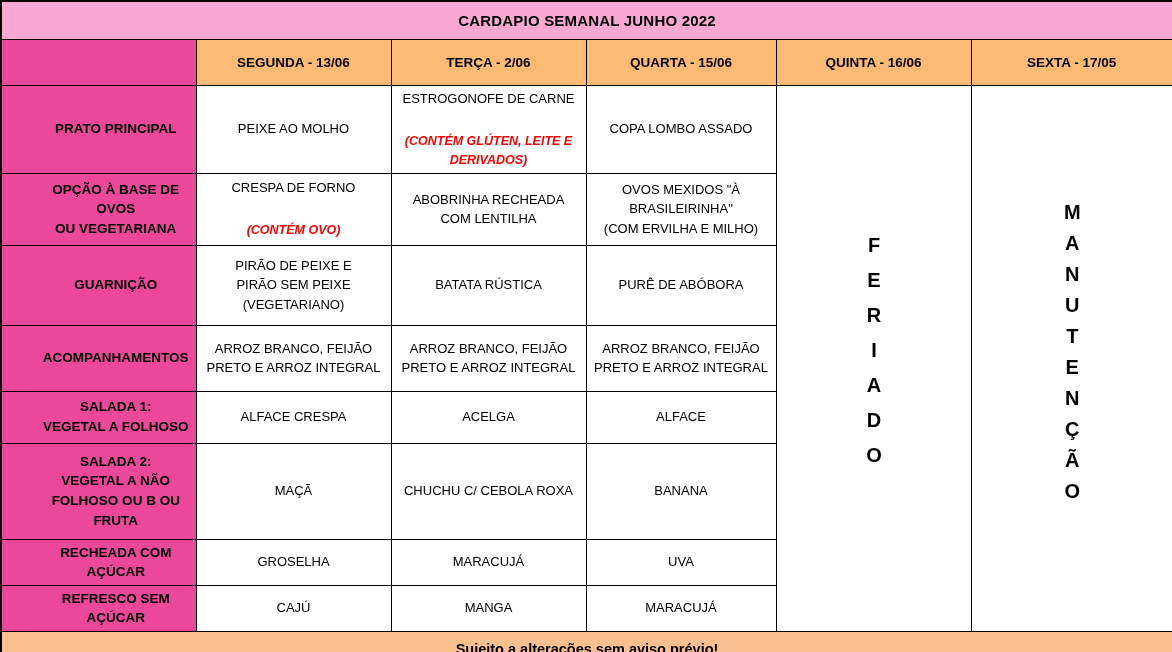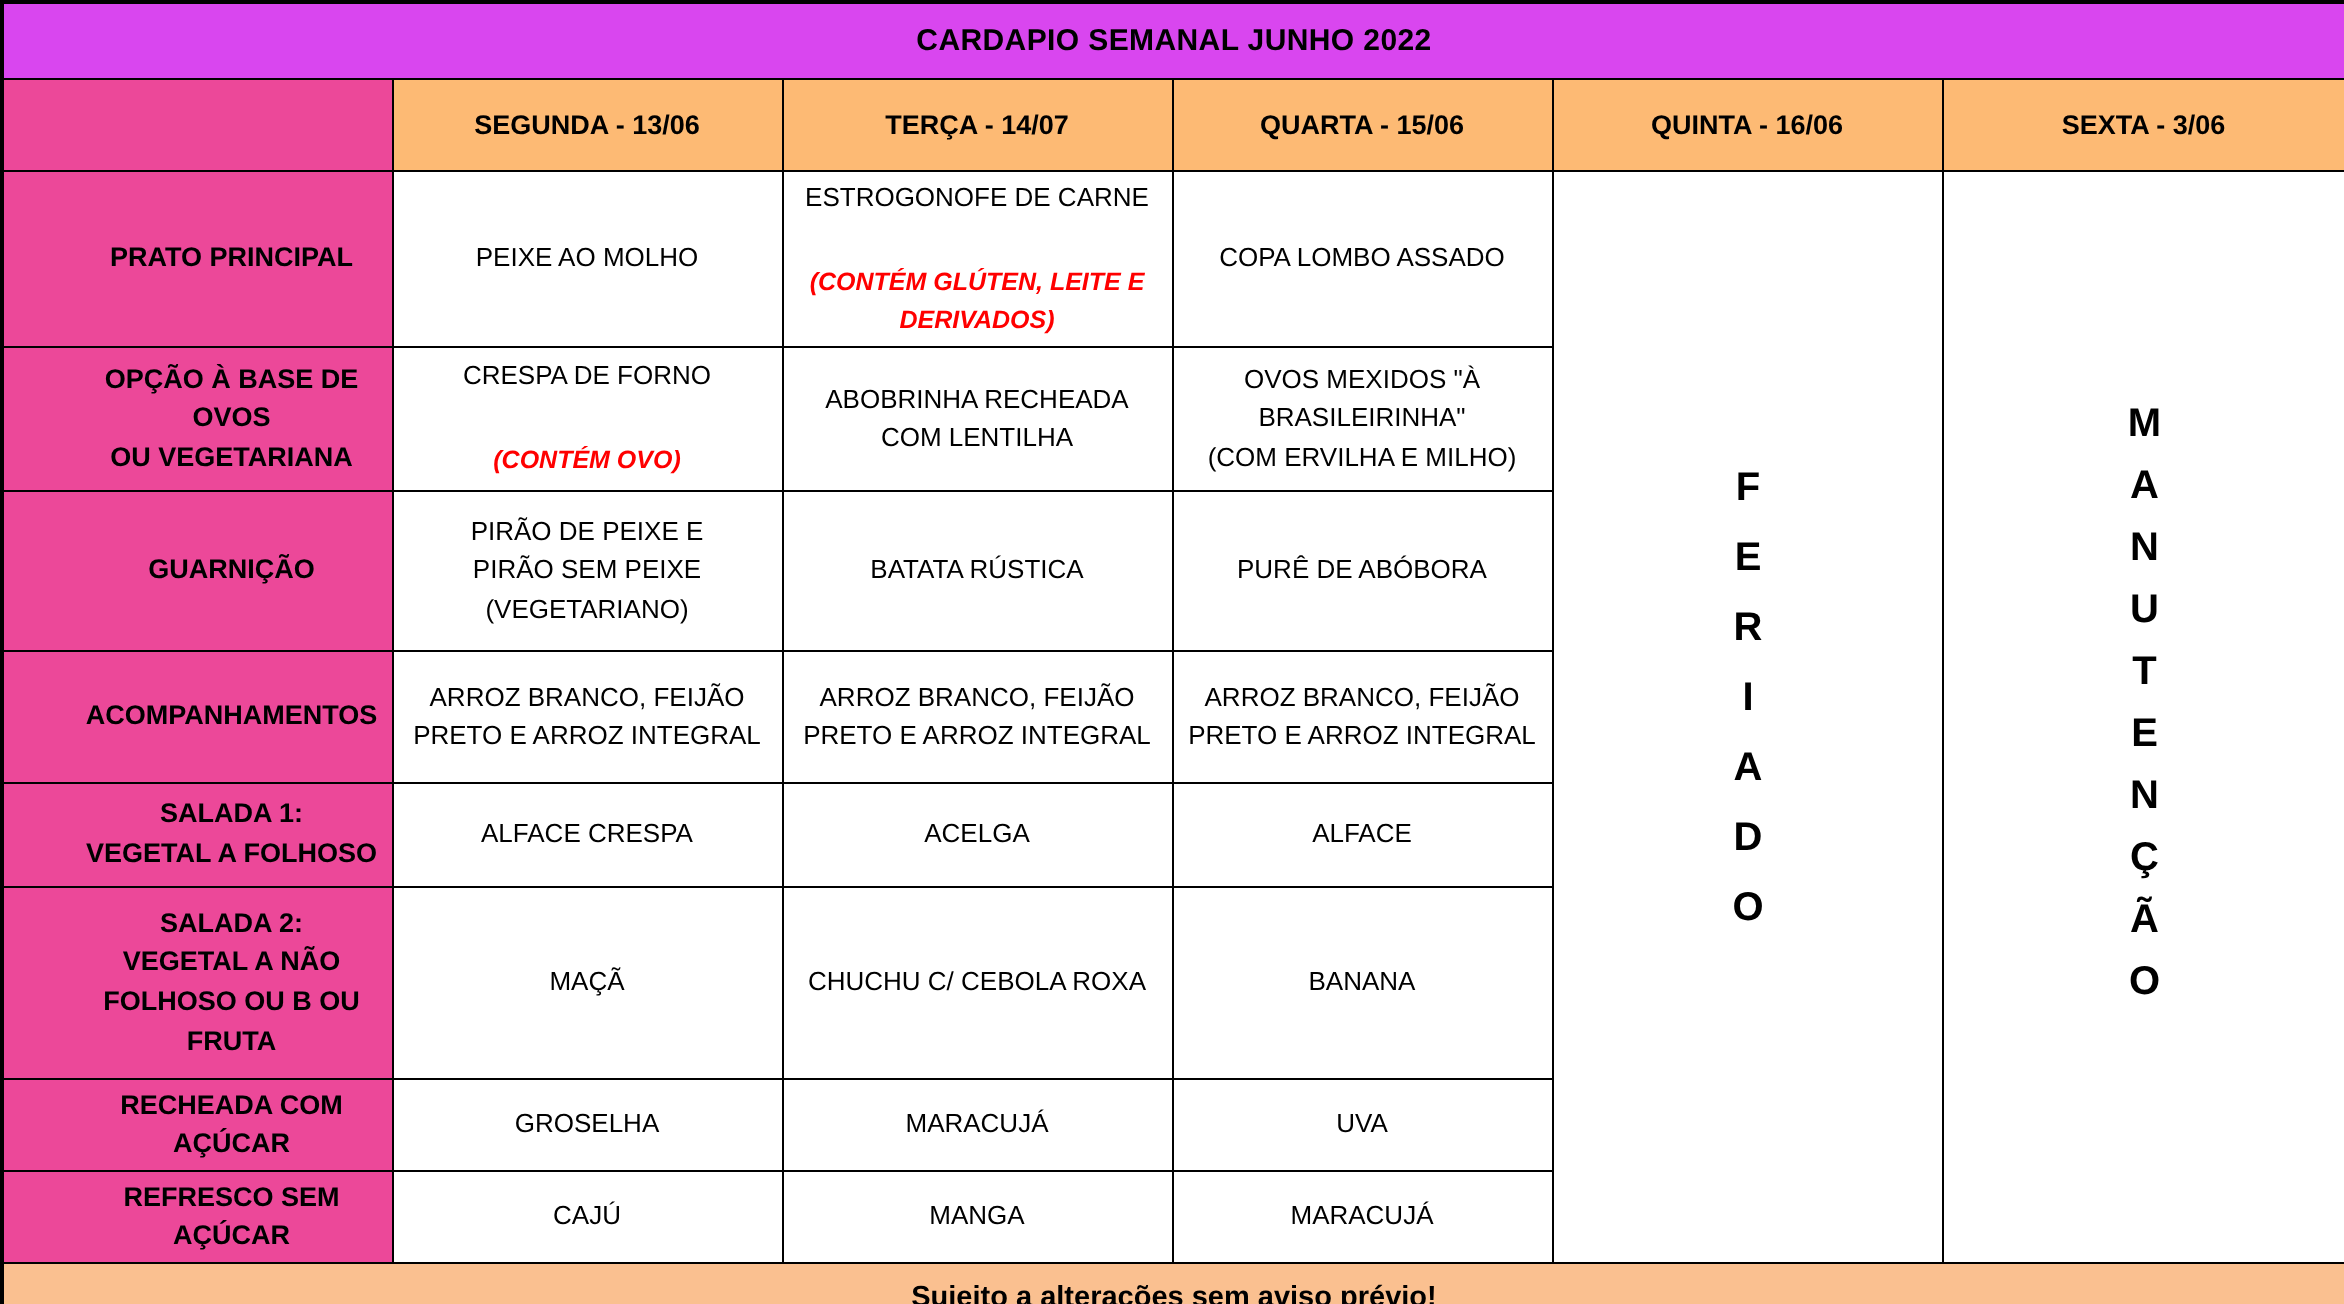--- a/index.html
+++ b/index.html
@@ -29,21 +29,21 @@
   tr.r-opcao { height: 72px; }
   tr.r-guarnicao { height: 80px; }
   tr.r-acomp { height: 66px; }
   tr.r-salada1 { height: 52px; }
   tr.r-salada2 { height: 96px; }
   tr.r-refresco1 { height: 44px; }
   tr.r-refresco2 { height: 44px; }
   tr.footer-row { height: 36px; }
 
   .title-bar {
-    background: #d946ef;
+    background: #f9a8d4;
     font-weight: bold;
     font-size: 15px;
     letter-spacing: 0.2px;
   }
   .footer-bar {
     background: #FAC090;
     font-weight: bold;
     font-size: 14.5px;
   }
   th.day-header {
@@ -101,24 +101,24 @@
   </colgroup>
 
   <tbody>
       <tr class="title-row">
     <td class="title-bar" colspan="6">CARDAPIO SEMANAL JUNHO 2022</td>
   </tr>
 
   <tr class="header-row">
     <th class="corner"></th>
     <th class="day-header">SEGUNDA - 13/06</th>
-    <th class="day-header">TERÇA - 14/07</th>
+    <th class="day-header">TERÇA - 2/06</th>
     <th class="day-header">QUARTA - 15/06</th>
     <th class="day-header">QUINTA - 16/06</th>
-    <th class="day-header">SEXTA - 3/06</th>
+    <th class="day-header">SEXTA - 17/05</th>
   </tr>
 
   <tr class="r-prato">
     <td class="row-label">PRATO PRINCIPAL</td>
     <td class="menu-cell">
       <div class="cell-text">PEIXE AO MOLHO</div>
     </td>
     <td class="menu-cell">
       <div class="cell-text">ESTROGONOFE DE CARNE</div>
       <div class="cell-warning">(CONTÉM GLÚTEN, LEITE E DERIVADOS)</div>

